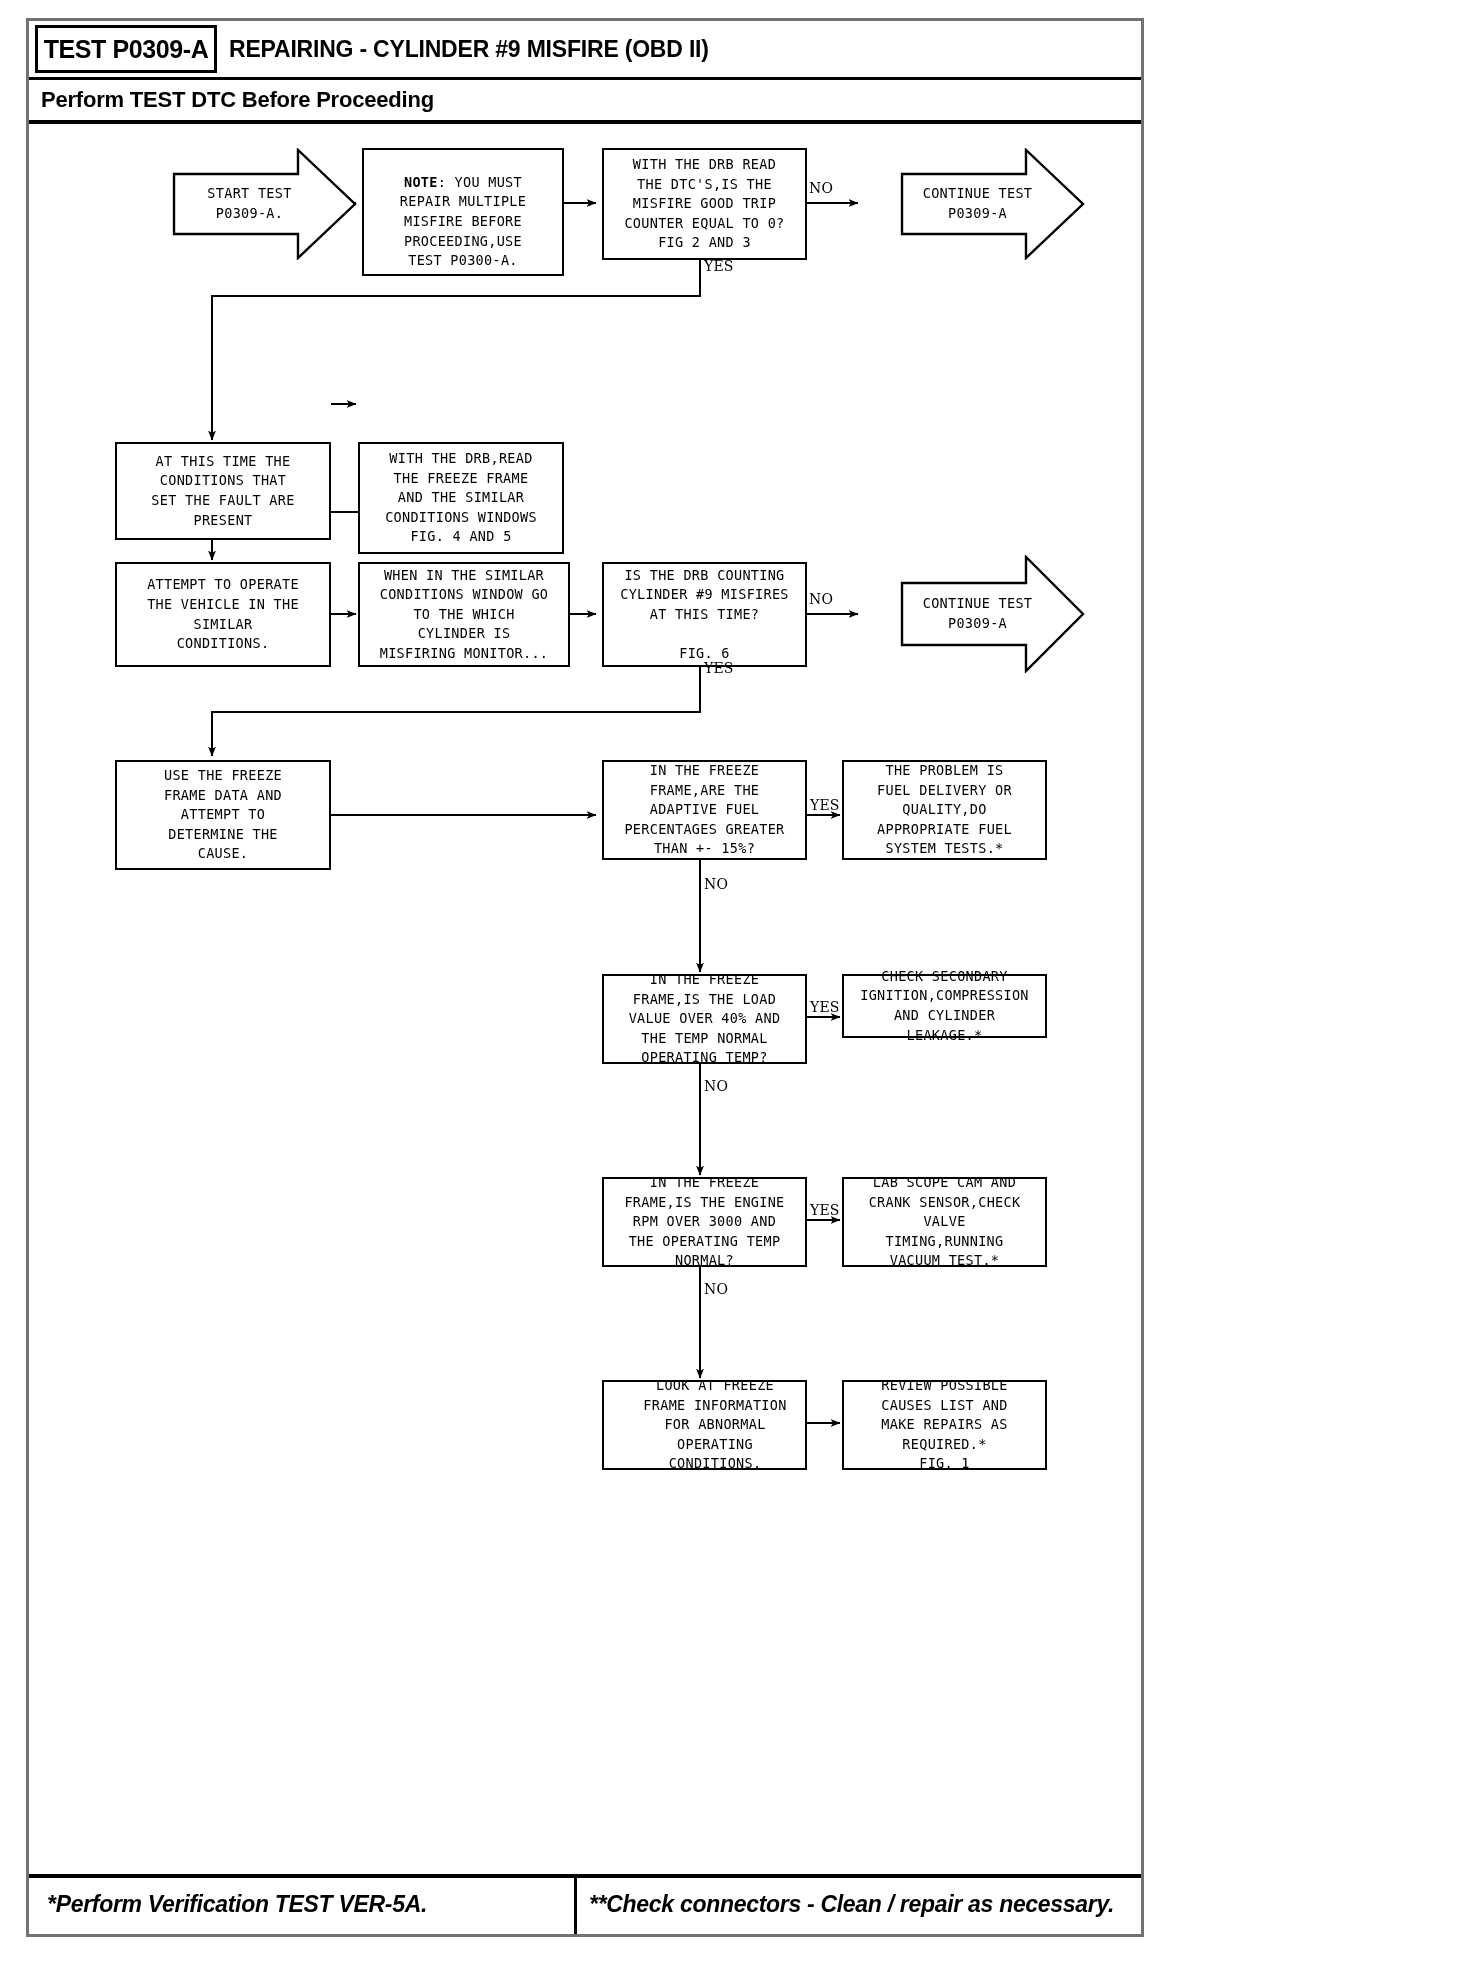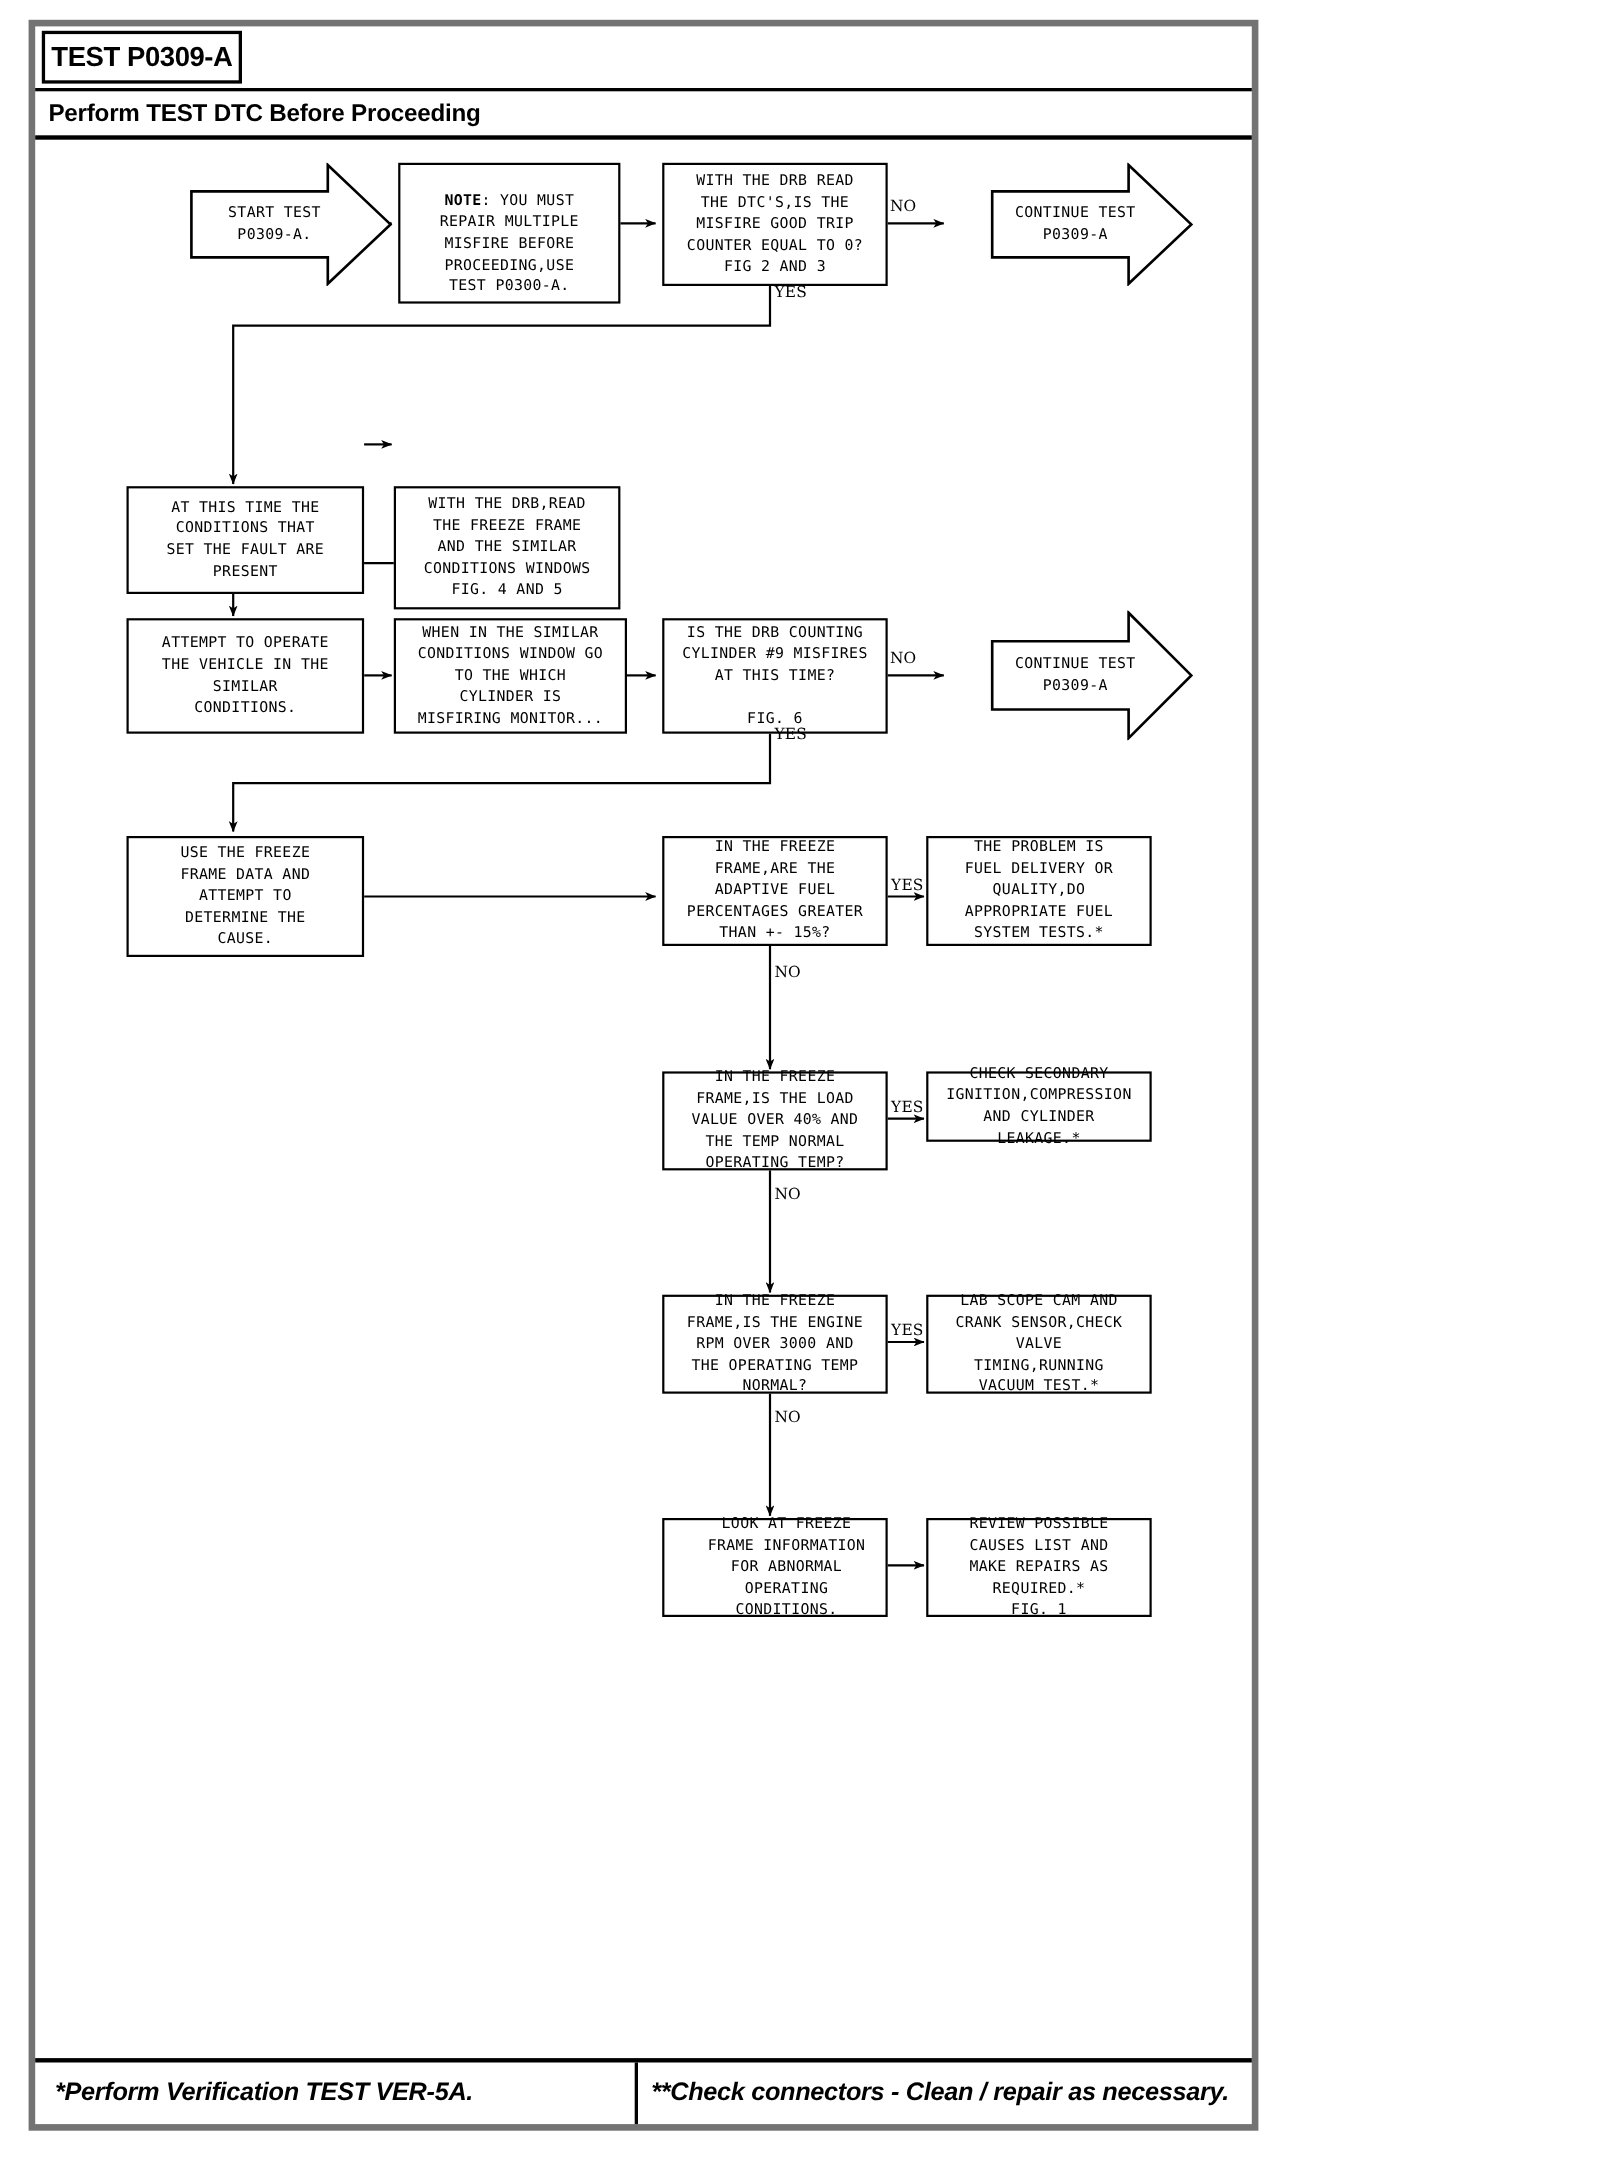--- a/index.html
+++ b/index.html
@@ -19,21 +19,21 @@
     background: #ffffff;
     overflow: hidden;
   }
   
   #sheet {
     position: absolute;
     left: 26px;
     top: 18px;
     width: 1118px;
     height: 1919px;
-    border: 6px solid #737373;
+    border: 3px solid #737373;
     box-sizing: border-box;
     background: #fff;
   }
   
   .hdr-row1 {
     position: absolute;
     left: 0;
     top: 0;
     width: 100%;
     height: 56px;
@@ -395,20 +395,21 @@
     <span>REVIEW POSSIBLE
 CAUSES LIST AND
 MAKE REPAIRS AS
 REQUIRED.*
 FIG. 1</span>
   </div>
 
   <div id="sheet" style="pointer-events:none; background:transparent;">
     <div class="hdr-row1">
       <div class="hdr-code">TEST P0309-A</div>
+      <div class="hdr-title">REPAIRING - CYLINDER #9 MISFIRE (OBD II)</div>
     </div>
     <div class="hdr-rule"></div>
     <div class="hdr-sub">Perform TEST DTC Before Proceeding</div>
     <div class="hdr-rule2"></div>
 
     <div class="ftr-rule"></div>
     <div class="ftr-left">*Perform Verification TEST VER-5A.</div>
     <div class="ftr-div"></div>
     <div class="ftr-right">**Check connectors - Clean / repair as necessary.</div>
   </div>

